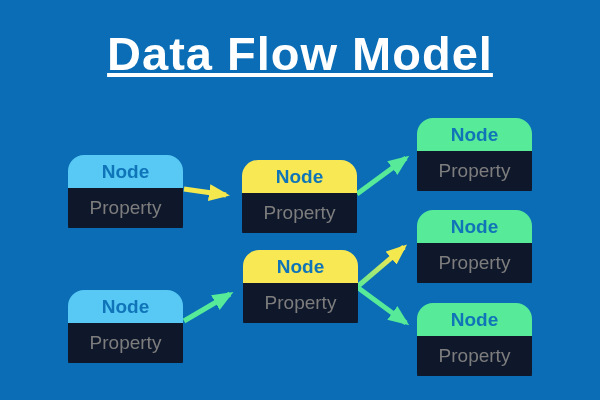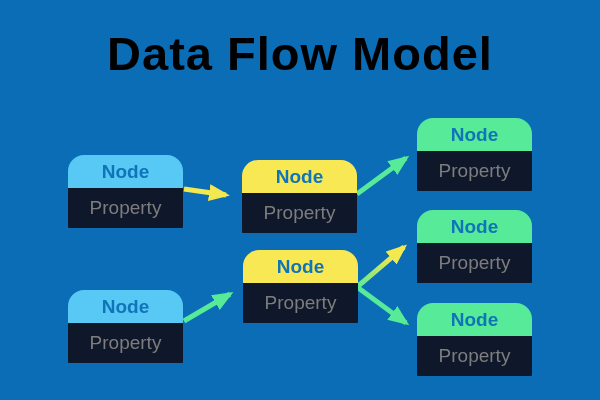--- a/index.html
+++ b/index.html
@@ -16,24 +16,25 @@
     background: #0a6db6;
     overflow: hidden;
   }
   .title {
     position: absolute;
     top: 26px;
     left: 0;
     width: 100%;
     margin: 0;
     text-align: center;
-    color: #000000;
+    color: #ffffff;
     font-size: 47px;
     font-weight: bold;
     letter-spacing: 1px;
+    text-decoration: underline;
   }
   .arrows {
     position: absolute;
     top: 0;
     left: 0;
   }
   .node {
     position: absolute;
     width: 115px;
     height: 86px;

